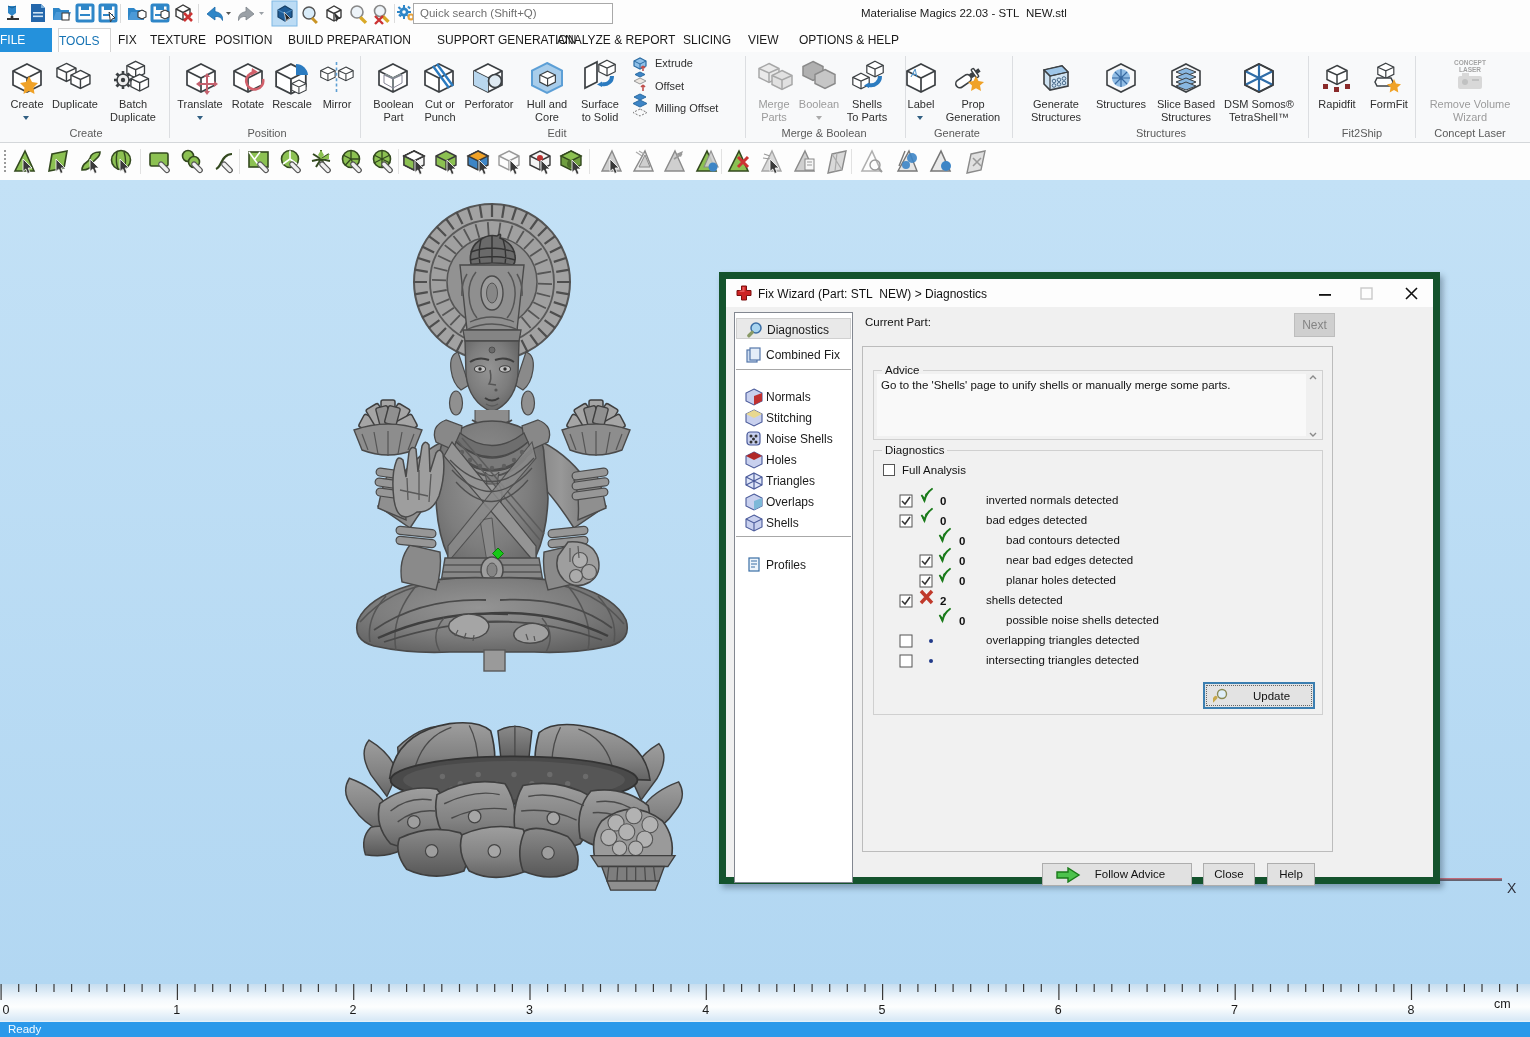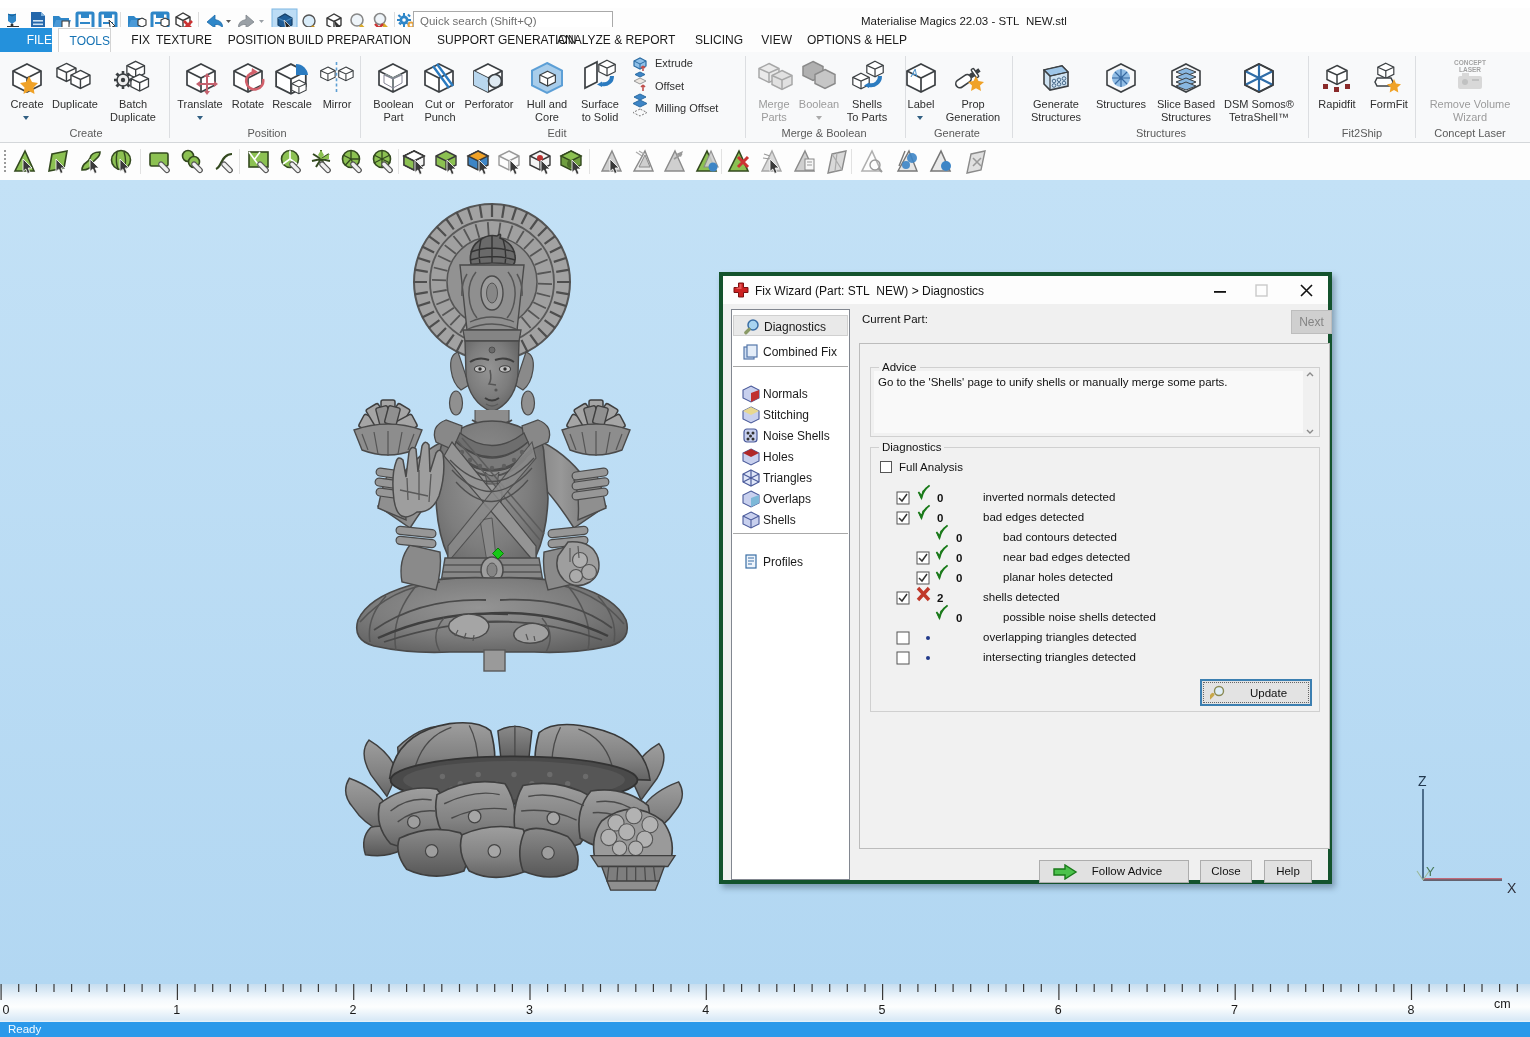--- a/index.html
+++ b/index.html
@@ -1,26 +1,26 @@
 <!DOCTYPE html>
 <html><head>
 <meta charset="utf-8">
 <style>
 * { margin:0; padding:0; box-sizing:border-box; }
 html,body { width:1530px; height:1037px; overflow:hidden; font-family:"Liberation Sans", sans-serif; }
 #app { position:relative; width:1530px; height:1037px; background:#fff; }
 
 
-#titlebar { position:absolute; left:0; top:0; width:1530px; height:27px; background:#fdfdfd;margin-top:8px; }
+#titlebar { position:absolute; left:0; top:0; width:1530px; height:27px; background:#fdfdfd; }
 #title-text { position:absolute; left:861px; top:7px; font-size:11.5px; color:#1a1a1a; }
 #searchbox { position:absolute; left:413px; top:3px; width:200px; height:21px; background:#fff; border:1px solid #a9a9a9; font-size:11.5px; color:#707070; padding:3px 6px 0; }
 
 
 #menubar { position:absolute; left:0; top:27px; width:1530px; height:25px; background:#fdfdfd; }
-.tab { position:absolute; top:1px; height:24px; font-size:12px; color:#1a1a1a; text-align:right; line-height:24px; white-space:nowrap; }
+.tab { position:absolute; top:1px; height:24px; font-size:12px; color:#1a1a1a; text-align:left; line-height:24px; white-space:nowrap; }
 #tab-file { background:#2491dc; color:#fff; }
 #tab-tools { background:#fff; border:1px solid #d4d4d4; border-bottom:none; color:#1673b4; }
 
 
 #ribbon { position:absolute; left:0; top:52px; width:1530px; height:91px; background:#f8f9fa; border-bottom:1px solid #d4d7da; }
 .rsep { position:absolute; top:4px; width:1px; height:82px; background:#dcdee1; }
 .rlabel { position:absolute; font-size:11px; color:#2f2f2f; text-align:center; line-height:13px; white-space:pre-line; }
 .rgroup { position:absolute; bottom:3px; font-size:11px; color:#5a5a5a; text-align:center; }
 .caret { position:absolute; width:0; height:0; border-left:3.5px solid transparent; border-right:3.5px solid transparent; border-top:4px solid #315f82; }
 
@@ -30,21 +30,21 @@
 
 #viewport { position:absolute; left:0; top:180px; width:1530px; height:806px; background:linear-gradient(#c3e1f6, #b2d7f2); }
 
 
 #ruler { position:absolute; left:0; top:984px; width:1530px; height:38px; background:linear-gradient(#c6ddef 0%, #f4f9fd 40%, #fdfefe 60%, #d8e9f6 95%, #eaf3fa 100%); }
 
 
 #statusbar { position:absolute; left:0; top:1022px; width:1530px; height:15px; background:#2b99ea; color:#f3fbff; font-size:11.5px; padding-left:8px; line-height:15px; }
 
 
-#dialog { position:absolute; left:719px; top:272px; width:613px; height:612px; background:#f0f0f0; border:4px solid #14532d; box-shadow:3px 4px 6px rgba(40,60,80,0.4);padding-left:41px; }
+#dialog { position:absolute; left:719px; top:272px; width:721px; height:612px; background:#f0f0f0; border:7px solid #14532d; box-shadow:3px 4px 6px rgba(40,60,80,0.4);padding-left:41px; }
 #dlg-title { position:absolute; left:0; top:0; width:100%; height:28px; background:#fdfdfd; }
 #dlg-title span { position:absolute; left:32px; top:8px; font-size:12px; color:#111; }
 #sidebar { position:absolute; left:8px; top:33px; width:119px; height:571px; background:#fff; border:1px solid #828790; }
 .sb-item { position:absolute; left:1px; width:115px; height:21px; font-size:12px; color:#1a1a1a; }
 .sb-item span { position:absolute; left:30px; top:4px; }
 .sb-item svg { position:absolute; left:9px; top:2px; }
 .sb-sel { background:#e9e9e9; border:1px solid #d0d0d0; }
 .sb-sep { position:absolute; left:1px; width:115px; height:1px; background:#a8a8a8; }
 #cp-label { position:absolute; left:139px; top:37px; font-size:11.5px; color:#111; }
 #cp-drop { position:absolute; left:212px; top:35px; width:348px; height:22px; background:#dcdcdc; border:1px solid #707070; font-size:11.5px; color:#111; padding:4px 0 0 9px; }

